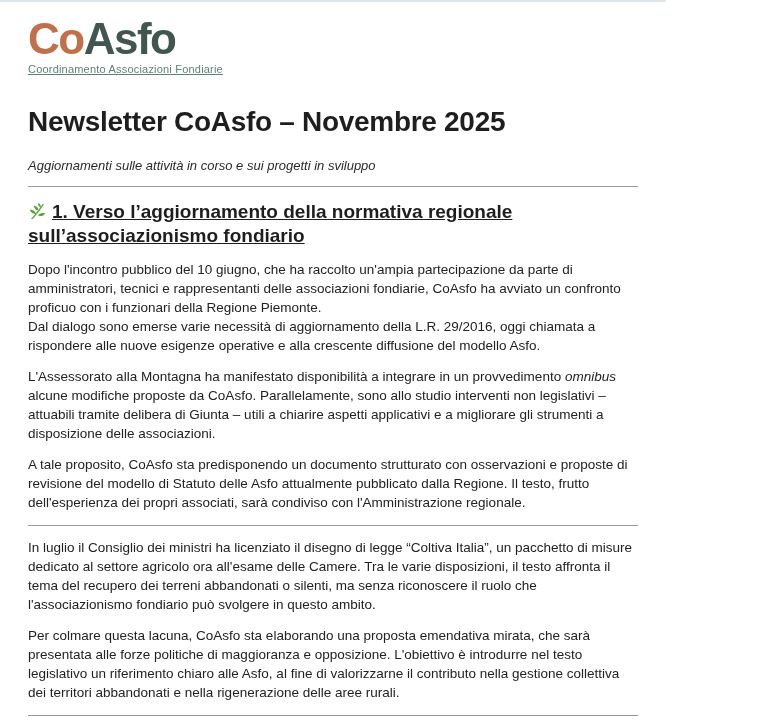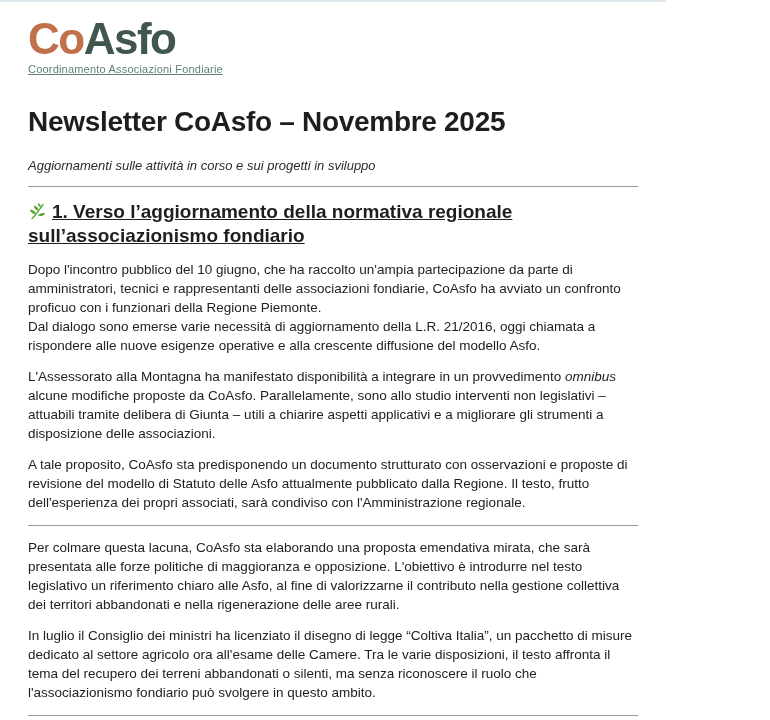--- a/index.html
+++ b/index.html
@@ -99,31 +99,31 @@
             <path d="M5 21 C9 17 13.5 11 19 3.2" fill="none" stroke-width="1.7" stroke-linecap="round" stroke="#55a333"></path>
             <g fill="#55a333">
               <path d="M10 15 C5.8 15.4 3 13 2.3 9.6 C6.2 9.9 9.2 11.8 10 15 Z"></path>
               <path d="M13.2 10.8 C9.6 10.3 7.5 7.6 7.4 4.3 C11 5.1 13.2 7.4 13.2 10.8 Z"></path>
               <path d="M16.2 6.8 C13.7 6 12.4 3.9 12.5 1.2 C15.3 2.1 16.5 4 16.2 6.8 Z"></path>
               <path d="M12.4 17.2 C16.4 18.4 19.8 17.2 21.7 14.4 C18 13.4 14.5 14.4 12.4 17.2 Z"></path>
             </g>
           </svg></span><span>1. Verso l’aggiornamento della normativa regionale sull’associazionismo fondiario</span></h2>
     <p class="body-text">
         <span class="pline">Dopo l'incontro pubblico del 10 giugno, che ha raccolto un'ampia partecipazione da parte di amministratori, tecnici e rappresentanti delle associazioni fondiarie, CoAsfo ha avviato un confronto proficuo con i funzionari della Regione Piemonte.</span>
-        <span class="pline">Dal dialogo sono emerse varie necessità di aggiornamento della L.R. 21/2016, oggi chiamata a rispondere alle nuove esigenze operative e alla crescente diffusione del modello Asfo.</span>
+        <span class="pline">Dal dialogo sono emerse varie necessità di aggiornamento della L.R. 29/2016, oggi chiamata a rispondere alle nuove esigenze operative e alla crescente diffusione del modello Asfo.</span>
       </p>
     <p class="body-text"><span>L'Assessorato alla Montagna ha manifestato disponibilità a integrare in un provvedimento </span><em class="inline-italic">omnibus</em><span> alcune modifiche proposte da CoAsfo. Parallelamente, sono allo studio interventi non legislativi – attuabili tramite delibera di Giunta – utili a chiarire aspetti applicativi e a migliorare gli strumenti a disposizione delle associazioni.</span></p>
     <p class="body-text">A tale proposito, CoAsfo sta predisponendo un documento strutturato con osservazioni e proposte di revisione del modello di Statuto delle Asfo attualmente pubblicato dalla Regione. Il testo, frutto dell'esperienza dei propri associati, sarà condiviso con l'Amministrazione regionale.</p>
   </section>
 
   <hr class="rule">
 
   <section>
+    <p class="body-text">In luglio il Consiglio dei ministri ha licenziato il disegno di legge “Coltiva Italia”, un pacchetto di misure dedicato al settore agricolo ora all'esame delle Camere. Tra le varie disposizioni, il testo affronta il tema del recupero dei terreni abbandonati o silenti, ma senza riconoscere il ruolo che l'associazionismo fondiario può svolgere in questo ambito.</p>
     <p class="body-text">Per colmare questa lacuna, CoAsfo sta elaborando una proposta emendativa mirata, che sarà presentata alle forze politiche di maggioranza e opposizione. L'obiettivo è introdurre nel testo legislativo un riferimento chiaro alle Asfo, al fine di valorizzarne il contributo nella gestione collettiva dei territori abbandonati e nella rigenerazione delle aree rurali.</p>
-    <p class="body-text">In luglio il Consiglio dei ministri ha licenziato il disegno di legge “Coltiva Italia”, un pacchetto di misure dedicato al settore agricolo ora all'esame delle Camere. Tra le varie disposizioni, il testo affronta il tema del recupero dei terreni abbandonati o silenti, ma senza riconoscere il ruolo che l'associazionismo fondiario può svolgere in questo ambito.</p>
   </section>
 
   <hr class="rule">
 
   <section>
     <h2 class="section-heading"><span class="section-icon"><svg viewBox="0 0 24 24" aria-hidden="true">
             <circle cx="12" cy="12" r="10.2" fill="#2b9ce0"></circle>
             <g stroke="#ffffff" stroke-width="1.3" fill="none">
               <ellipse cx="12" cy="12" rx="4.6" ry="10.2"></ellipse>
               <line x1="1.8" y1="12" x2="22.2" y2="12"></line>

